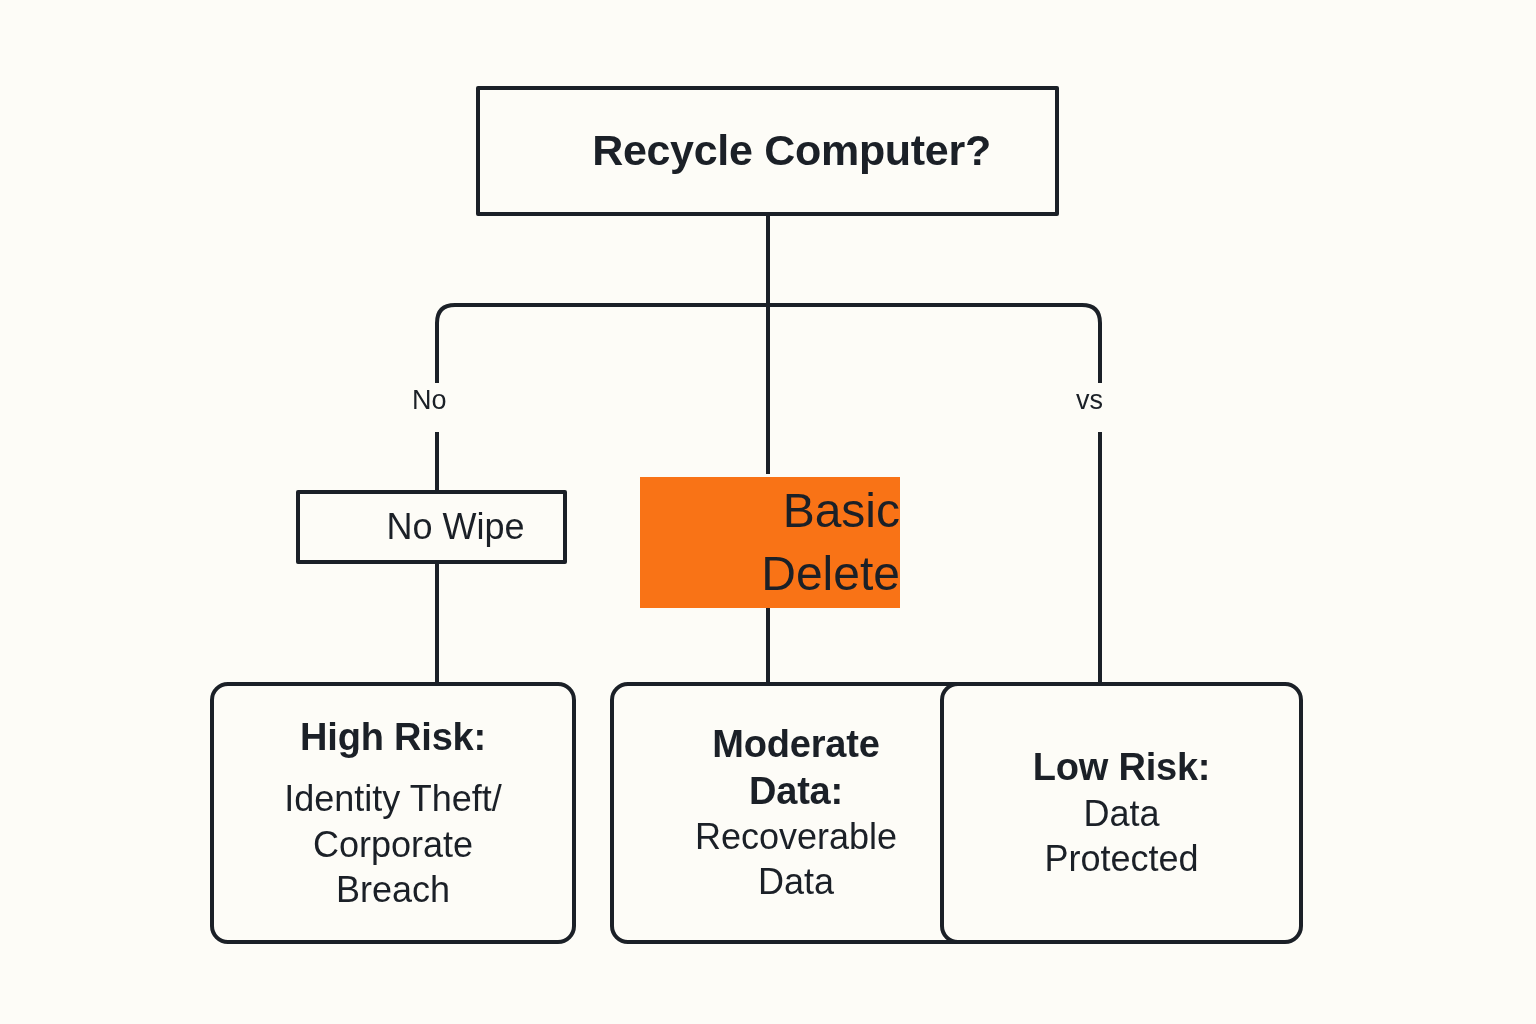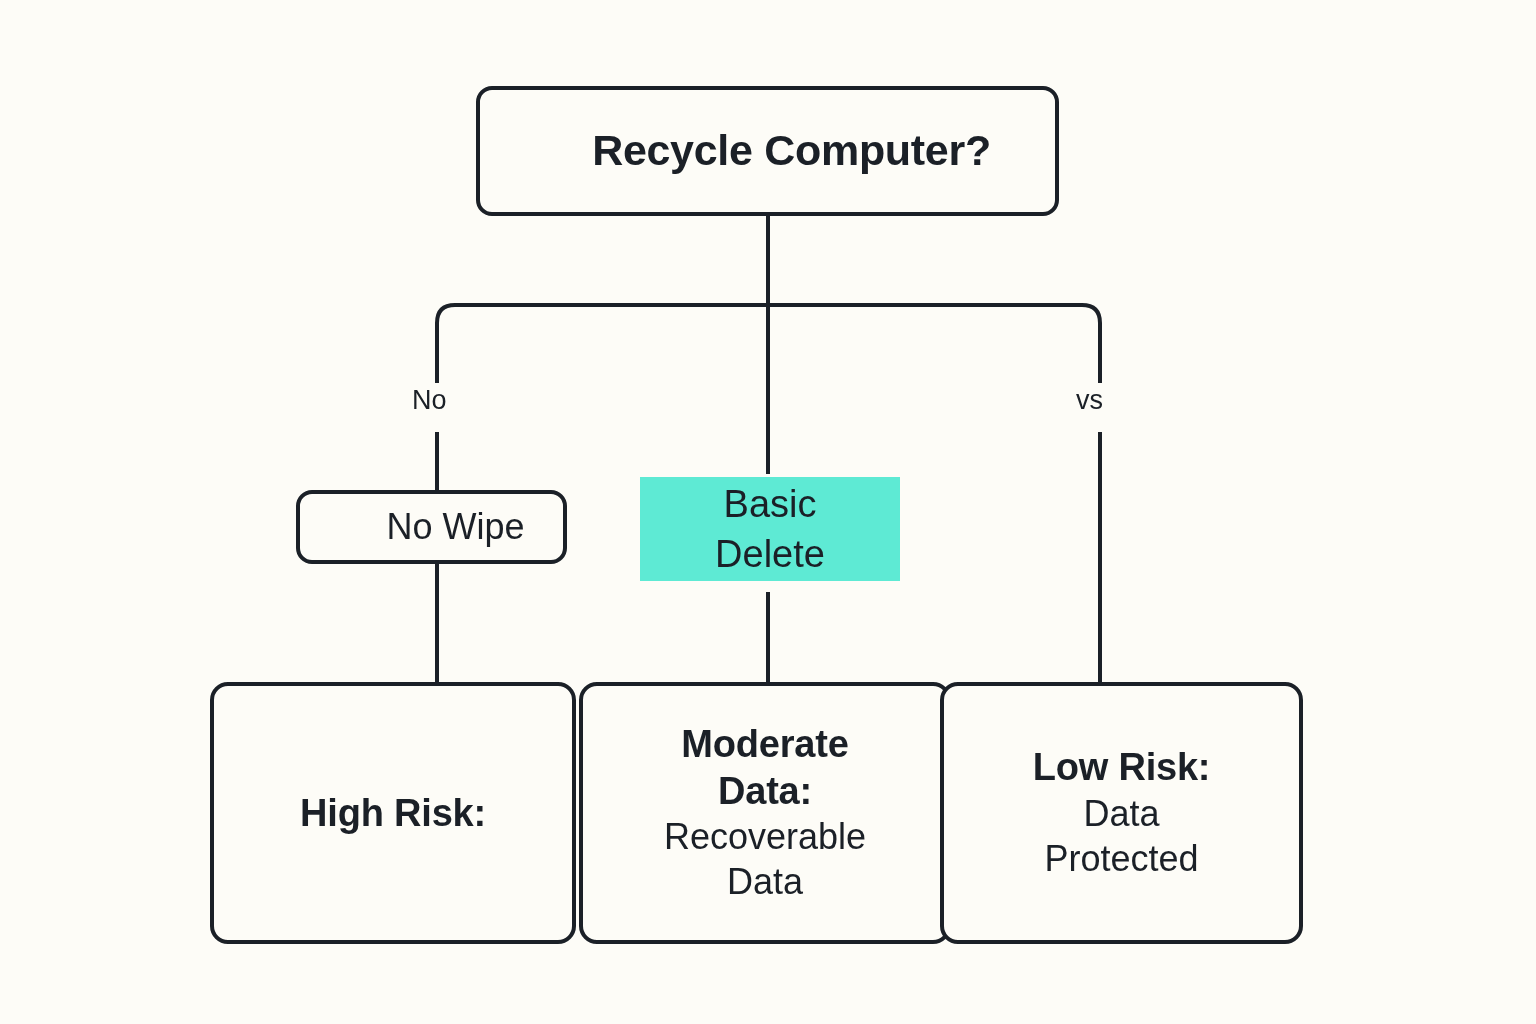--- a/index.html
+++ b/index.html
@@ -26,21 +26,21 @@
     width: 1536px;
     height: 1024px;
   }
 
   
   .node {
     position: absolute;
     box-sizing: border-box;
     background: #FDFCF7;
     border: 4px solid #1B2027;
-    border-radius: 16px;
+    border-radius: 2px;
     display: flex;
     align-items: center;
     justify-content: center;
     text-align: center;
     z-index: 3;
     padding-left: 48px;
   }
   .node-text {
     display: block;
     line-height: 1.16;
@@ -77,25 +77,25 @@
     top: 490px;
     width: 273px;
   }
 
   
   #label-basic-delete {
     position: absolute;
     left: 640px;
     top: 477px;
     width: 260px;
-    text-align: center;
-    font-size: 38px;
+    text-align: right;
+    font-size: 48px;
     line-height: 1.32;
     z-index: 3;
-    background: #5eead4;
+    background: #f97316;
     padding: 2px 0;
   }
 
   
   .node-outcome {
     top: 682px;
     height: 262px;
     border-radius: 18px;
     flex-direction: column;
     padding: 0 10px;
@@ -107,21 +107,21 @@
     line-height: 1.22;
     letter-spacing: -0.2px;
   }
   .node-outcome .detail {
     display: block;
     font-weight: normal;
     font-size: 36px;
     line-height: 1.26;
   }
   #node-high-risk   { left: 210px; width: 366px; gap: 16px; }
-  #node-moderate-risk { left: 579px; width: 372px; }
+  #node-moderate-risk { left: 610px; width: 372px; }
   #node-low-risk    { left: 940px; width: 363px; }
 
   
   .edge-label {
     position: absolute;
     font-size: 27px;
     line-height: 1;
     background: #FDFCF7;
     padding: 4px 8px;
     z-index: 2;
@@ -167,20 +167,25 @@
   </div>
 
   <div id="label-basic-delete">
     <span>Basic</span><br>
     <span>Delete</span>
   </div>
 
 
   <div class="node node-outcome" id="node-high-risk">
     <span class="headline">High Risk:</span>
+    <span class="detail">
+      <span>Identity Theft/</span><br>
+      <span>Corporate</span><br>
+      <span>Breach</span>
+    </span>
   </div>
 
   <div class="node node-outcome" id="node-moderate-risk">
     <span class="headline">
       <span>Moderate</span><br>
       <span>Data:</span>
     </span>
     <span class="detail">
       <span>Recoverable</span><br>
       <span>Data</span>

